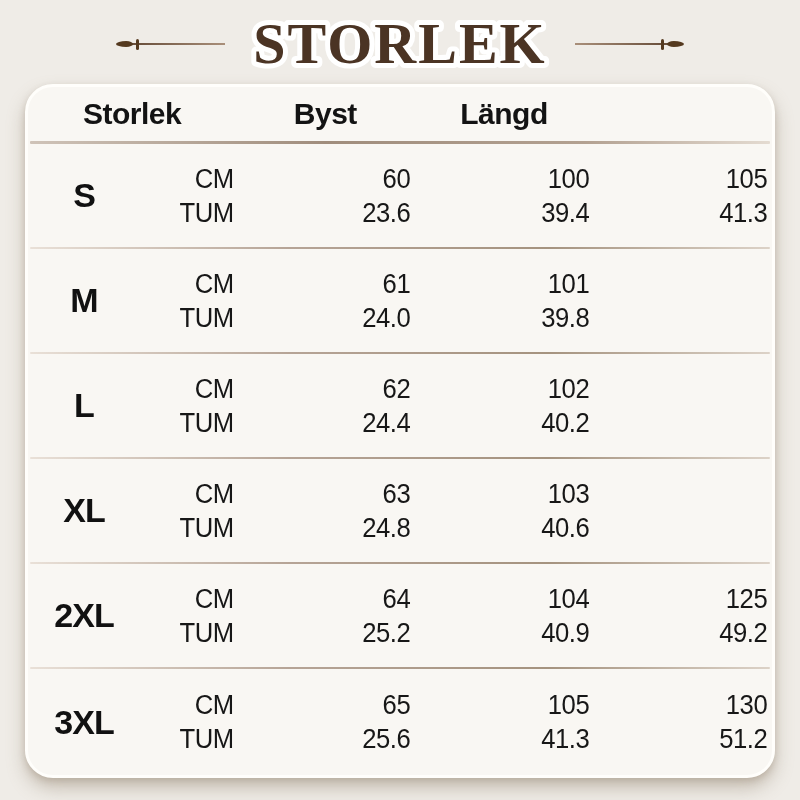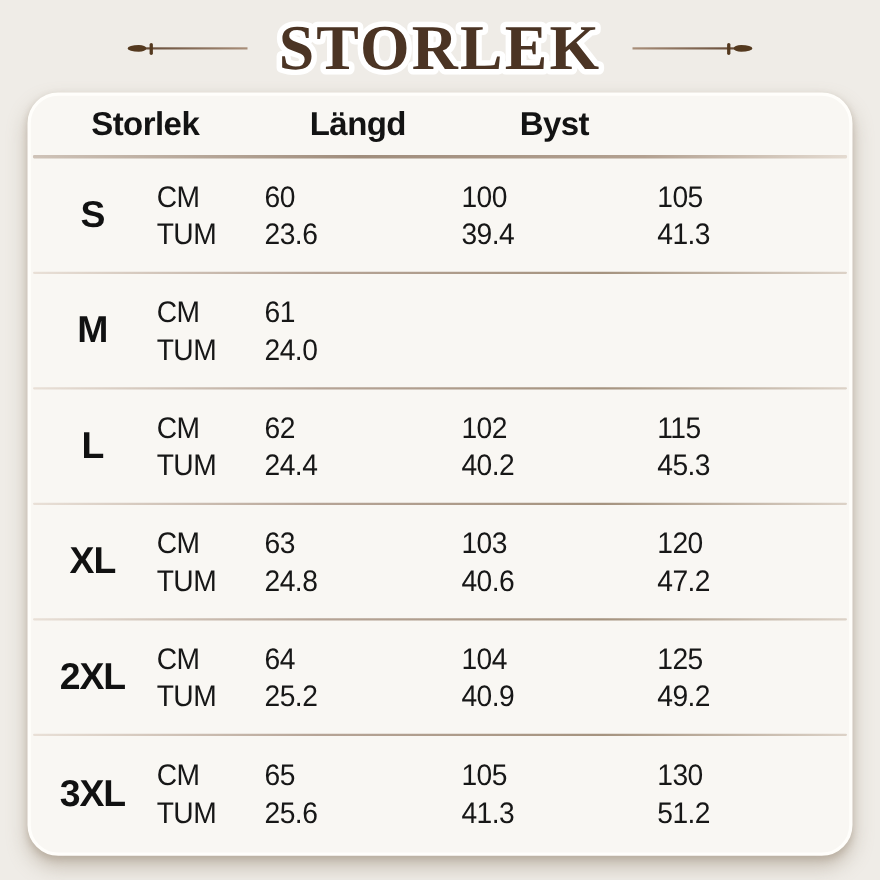--- a/index.html
+++ b/index.html
@@ -109,21 +109,21 @@
 
   .trow { height: 103px; }
   .trow.last { height: 106px; }
   .cell-size {
     text-align: center;
     font-weight: bold;
     font-size: 34px;
     letter-spacing: -1px;
     color: #111111;
   }
-  .cell-unit, .cell-val { text-align: left; }
+  .cell-unit, .cell-val { text-align: right; }
   .cell-unit div, .cell-val div {
     font-size: 27px;
     line-height: 34px;
     color: #171717;
     letter-spacing: -0.5px;
     transform: scaleX(0.95);
   }
 </style>
 </head>
 <body>
@@ -141,22 +141,22 @@
     <div class="ornament right">
       <span class="tip"></span>
       <span class="bar"></span>
     </div>
   </div>
 
   <div class="card">
 
     <div class="thead">
       <div class="hcell h-size">Storlek</div>
+      <div class="hcell">Byst</div>
       <div class="hcell">Längd</div>
-      <div class="hcell">Byst</div>
     </div>
     <div class="sep head"></div>
 
     <div class="trow">
       <div class="cell-size">S</div>
       <div class="cell-unit">
         <div>CM</div>
         <div>TUM</div>
       </div>
       <div class="cell-val">
@@ -177,62 +177,58 @@
     <div class="trow">
       <div class="cell-size">M</div>
       <div class="cell-unit">
         <div>CM</div>
         <div>TUM</div>
       </div>
       <div class="cell-val">
         <div>61</div>
         <div>24.0</div>
       </div>
+      <div class="cell-val">
+        <div>101</div>
+        <div>39.8</div>
+      </div>
     </div>
     <div class="sep"></div>
 
     <div class="trow">
       <div class="cell-size">L</div>
       <div class="cell-unit">
         <div>CM</div>
         <div>TUM</div>
       </div>
       <div class="cell-val">
         <div>62</div>
         <div>24.4</div>
       </div>
       <div class="cell-val">
         <div>102</div>
         <div>40.2</div>
       </div>
-      <div class="cell-val">
-        <div>115</div>
-        <div>45.3</div>
-      </div>
     </div>
     <div class="sep"></div>
 
     <div class="trow">
       <div class="cell-size">XL</div>
       <div class="cell-unit">
         <div>CM</div>
         <div>TUM</div>
       </div>
       <div class="cell-val">
         <div>63</div>
         <div>24.8</div>
       </div>
       <div class="cell-val">
         <div>103</div>
         <div>40.6</div>
       </div>
-      <div class="cell-val">
-        <div>120</div>
-        <div>47.2</div>
-      </div>
     </div>
     <div class="sep"></div>
 
     <div class="trow">
       <div class="cell-size">2XL</div>
       <div class="cell-unit">
         <div>CM</div>
         <div>TUM</div>
       </div>
       <div class="cell-val">

